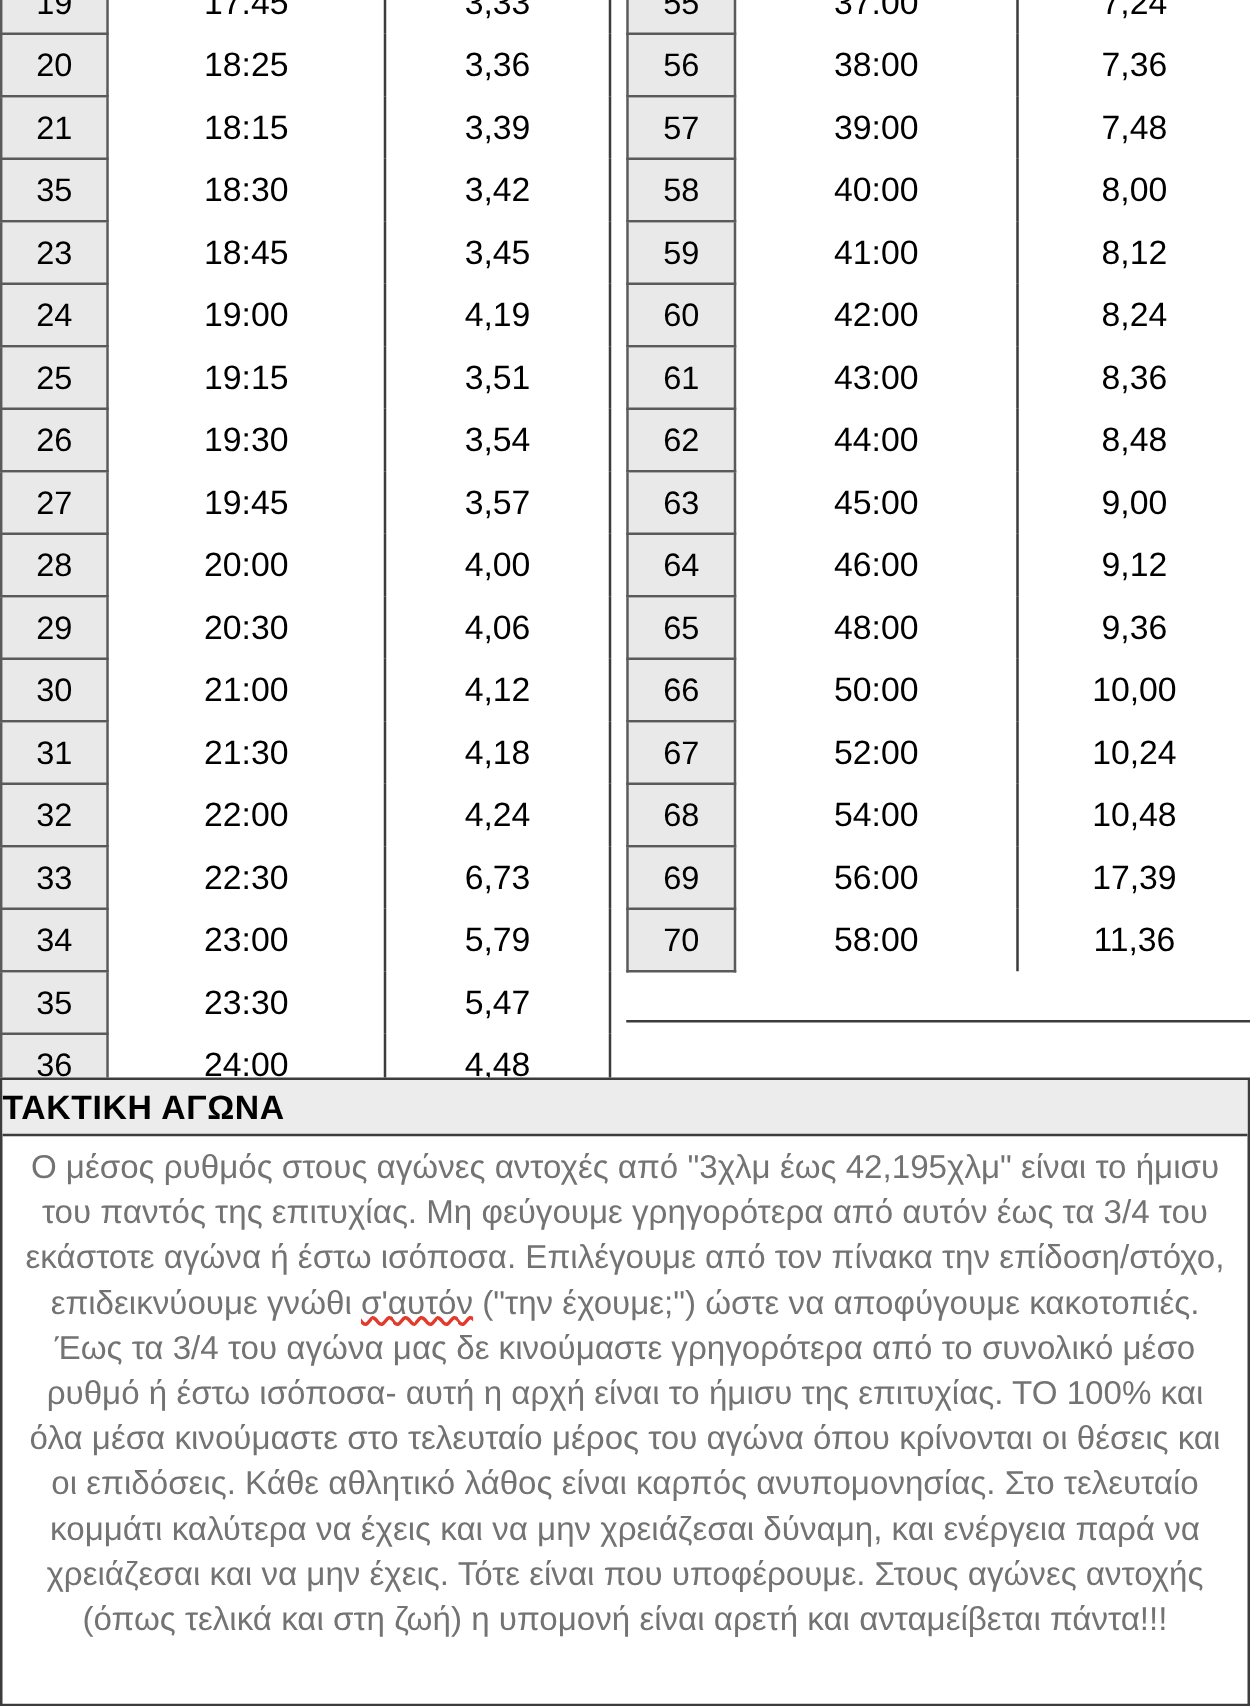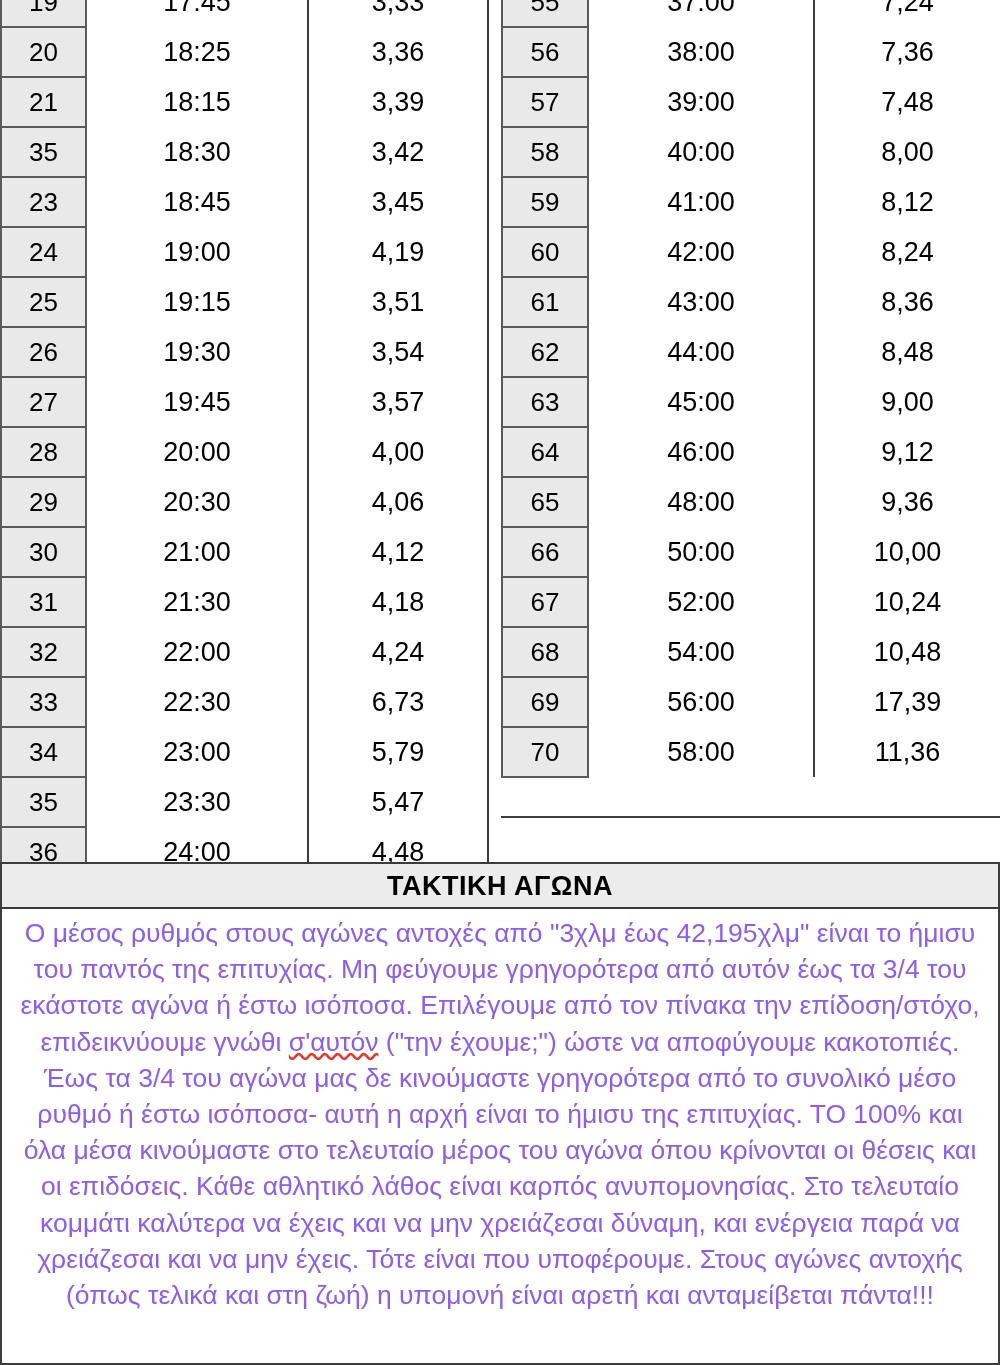--- a/index.html
+++ b/index.html
@@ -95,34 +95,33 @@
     border: 2px solid #3c3c3c;
     background: #ffffff;
   }
 
   .tactics-title {
     box-sizing: border-box;
     width: 100%;
     height: 45px;
     background: #ececec;
     border-bottom: 2px solid #3c3c3c;
-    text-align: center;
     font-size: 27px;
     font-weight: bold;
     line-height: 45px;
     letter-spacing: 0.5px;
   }
 
   .tactics-body {
     box-sizing: border-box;
     padding: 6px 14px 0 14px;
     text-align: center;
     font-size: 26.5px;
     line-height: 36.2px;
-    color: #8b5cf6;
+    color: #737373;
   }
 
   .tactics-body p { margin: 0; }
 
   .misspelled {
     text-decoration: underline wavy #e23b2e;
     text-decoration-skip-ink: none;
     text-underline-offset: 2px;
   }
 </style>

